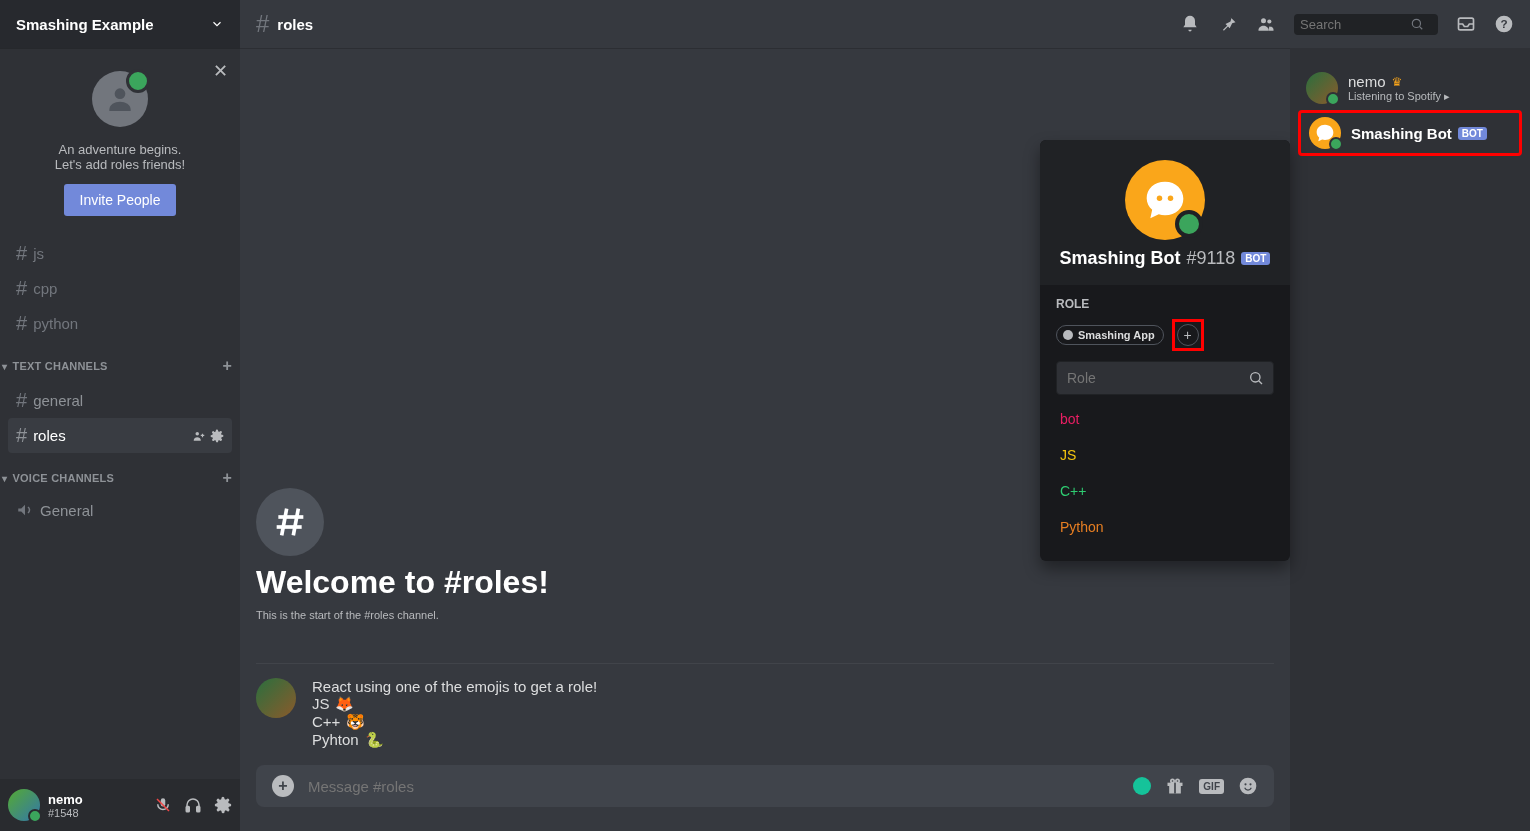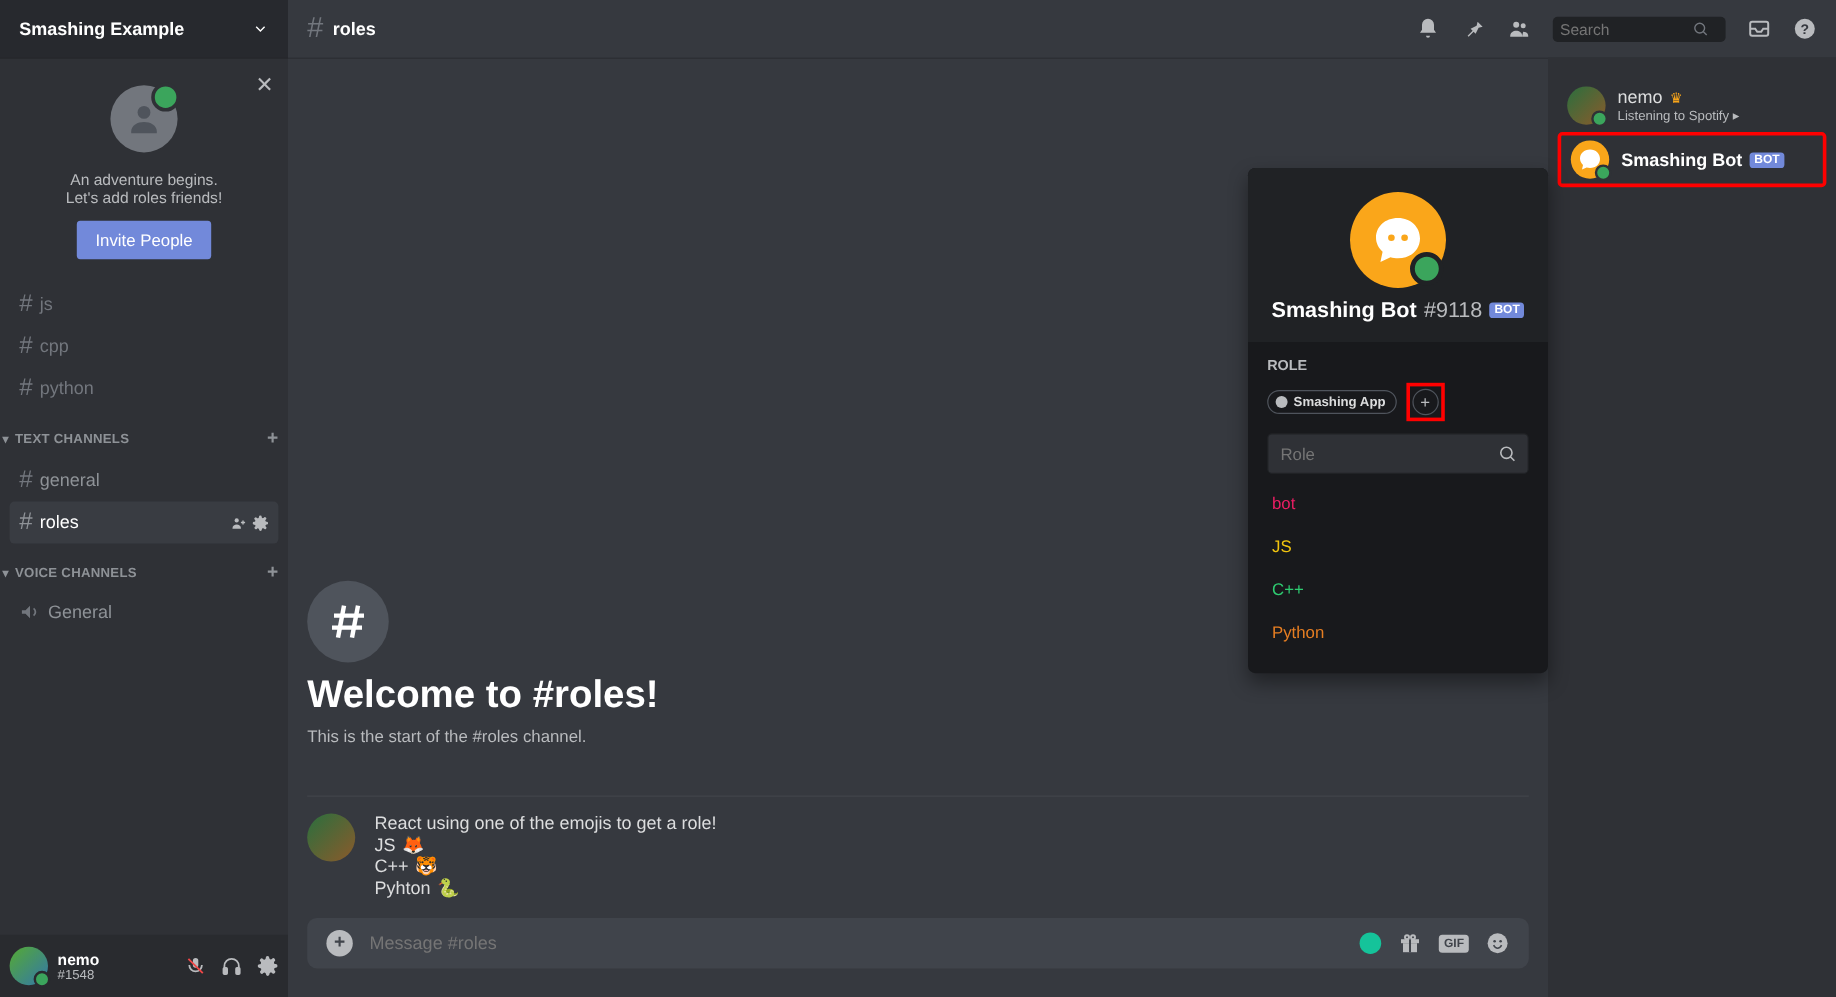--- a/index.html
+++ b/index.html
@@ -153,21 +153,21 @@
   .messages-scroll { flex:1; padding: 16px 16px 0 16px; overflow:hidden; display:flex; flex-direction:column; justify-content:flex-end; }
   .welcome-block { margin-bottom: 20px; }
   .welcome-hash {
     width:68px; height:68px; border-radius:50%;
     background:#4f545c;
     display:flex;align-items:center;justify-content:center;
     color:#fff;
     margin-bottom:8px;
   }
   .welcome-title { font-size: 32px; font-weight: 700; color:#fff; margin-bottom:8px;}
-  .welcome-sub { font-size: 14px; color:#b9bbbe; margin-bottom:8px;}
+  .welcome-sub { font-size: 11px; color:#b9bbbe; margin-bottom:8px;}
   .edit-link { color:#00b0f4; font-size:14px; display:flex; align-items:center; gap:6px; cursor:pointer;}
   .divider { border-top:1px solid rgba(255,255,255,.06); margin: 14px 0; }
   .msg { display:flex; margin-bottom: 16px; }
   .msg .avatar {
     width:40px;height:40px;border-radius:50%;
     background:linear-gradient(135deg,#2a6f3e,#8b5a2b);
     margin-right:16px;
   }
   .msg-body .author { font-weight:600; color:#fff; font-size:15px; }
   .msg-body .ts { font-size:12px; color:#72767d; margin-left:6px; }

